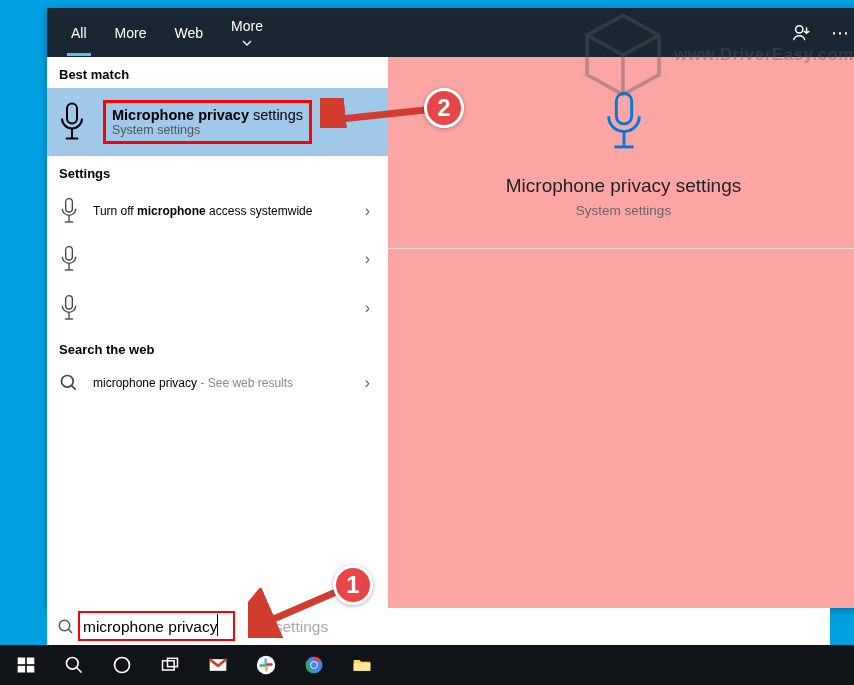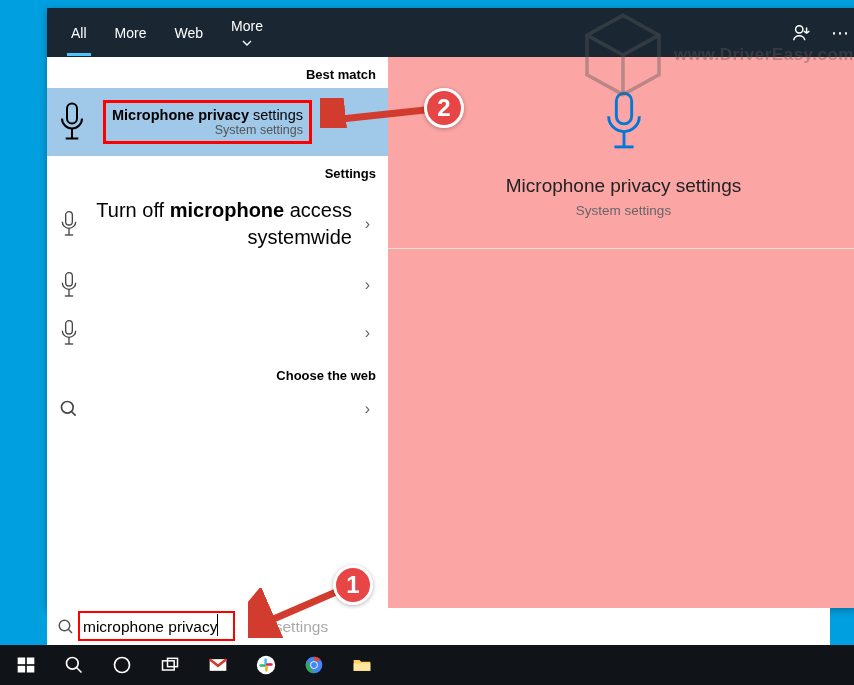--- a/index.html
+++ b/index.html
@@ -15,35 +15,35 @@
     
     .tab-bar { background: #1a2733; height: 49px; display: flex; align-items: center; padding-left: 10px; position: relative; }
     .tab { color: #fff; padding: 14px 14px; font-size: 14px; cursor: pointer; position: relative; }
     .tab.active::after { content:''; position:absolute; bottom:-1px; left:10px; right:10px; height:3px; background:#4cc2ff; }
     .more-tab { display:flex; align-items:center; gap:4px;flex-direction:column; }
     .tab-bar-right { position:absolute; right:10px; display:flex; align-items:center; gap:18px; }
     .tab-bar-right svg { width:22px; height:22px; }
     .tab-bar-right .dots { color:#fff; font-size:18px; }
 
     .content { display:flex; height: calc(100% - 49px); }
-    .left-col { width: 341px; border-right: 0; background:#fff; overflow-y:auto;text-align:right; }
+    .left-col { width: 341px; border-right: 0; background:#fff; overflow-y:auto; }
     .right-col { flex:1; display:flex; flex-direction:column; align-items:center; padding-top: 28px; }
 
     .section-header { padding: 10px 12px 6px; font-size: 13px; font-weight: 600; color:#000; }
 
     .best-match { display:flex; align-items:center; gap:16px; padding: 12px 10px; background:#a0c8e8; cursor:pointer; position:relative; }
     .best-match .mic-icon { width:30px; color:#000; }
     .best-match-box { border:3px solid #f00; padding: 4px 6px; }
     .best-match-title { font-size: 14.5px; color:#000; }
     .best-match-title b { font-weight:600; }
     .best-match-sub { font-size: 12.5px; color:#555; }
 
     .setting-item { display:flex; align-items:center; gap:14px; padding: 10px 12px; cursor:pointer; position:relative; }
     .setting-item .sicon { width:20px; color:#444; flex-shrink:0; }
-    .setting-item .label { font-size: 20px; color:#000; line-height:1.35; flex:1; padding-right: 24px; }
+    .setting-item .label { font-size: 12px; color:#000; line-height:1.35; flex:1; padding-right: 24px; }
     .setting-item .label b { font-weight:600; }
     .chevron { position:absolute; right:18px; top:50%; transform:translateY(-50%); color:#666; }
     .web-sub { color:#888; }
 
     .preview-icon { margin-top:2px; }
     .preview-title { font-size: 19px; color:#222; margin-top: 18px; }
     .preview-sub { font-size: 13.5px; color:#666; margin-top: 6px; }
     .preview-divider { width: 100%; border-top:1px solid #ddd; margin: 30px 24px 0; }
     .open-row { width:100%; padding: 16px 30px; display:flex; align-items:center; gap:12px; cursor:pointer; font-size:14.5px; color:#222; }
 
@@ -143,27 +143,28 @@
       <div class="setting-item">
         <svg class="sicon" viewBox="0 0 24 34" fill="none" stroke="#444" stroke-width="1.6">
             <rect x="8" y="2" width="8" height="16" rx="4"></rect>
             <path d="M4 14a8 8 0 0 0 16 0"></path>
             <line x1="12" y1="22" x2="12" y2="30"></line>
             <line x1="7" y1="30" x2="17" y2="30"></line>
           </svg>
         <span class="chevron">›</span>
       </div>
 
-      <div class="section-header">Choose the web</div>
+      <div class="section-header">Search the web</div>
 
       <div class="setting-item">
         <svg class="sicon" viewBox="0 0 24 24" fill="none" stroke="#444" stroke-width="2">
             <circle cx="10" cy="10" r="7"></circle>
             <line x1="20" y1="20" x2="15" y2="15"></line>
           </svg>
+        <div class="label"><span>microphone privacy</span><span class="web-sub"> - See web results</span></div>
         <span class="chevron">›</span>
       </div>
     </div>
 
     <div class="right-col">
       <svg class="preview-icon" width="46" height="70" viewBox="0 0 24 34" fill="none" stroke="#0078d7" stroke-width="1.5">
         <rect x="8" y="2" width="8" height="16" rx="4"></rect>
           <path d="M4 14a8 8 0 0 0 16 0"></path>
           <line x1="12" y1="22" x2="12" y2="30"></line>
           <line x1="7" y1="30" x2="17" y2="30"></line>

